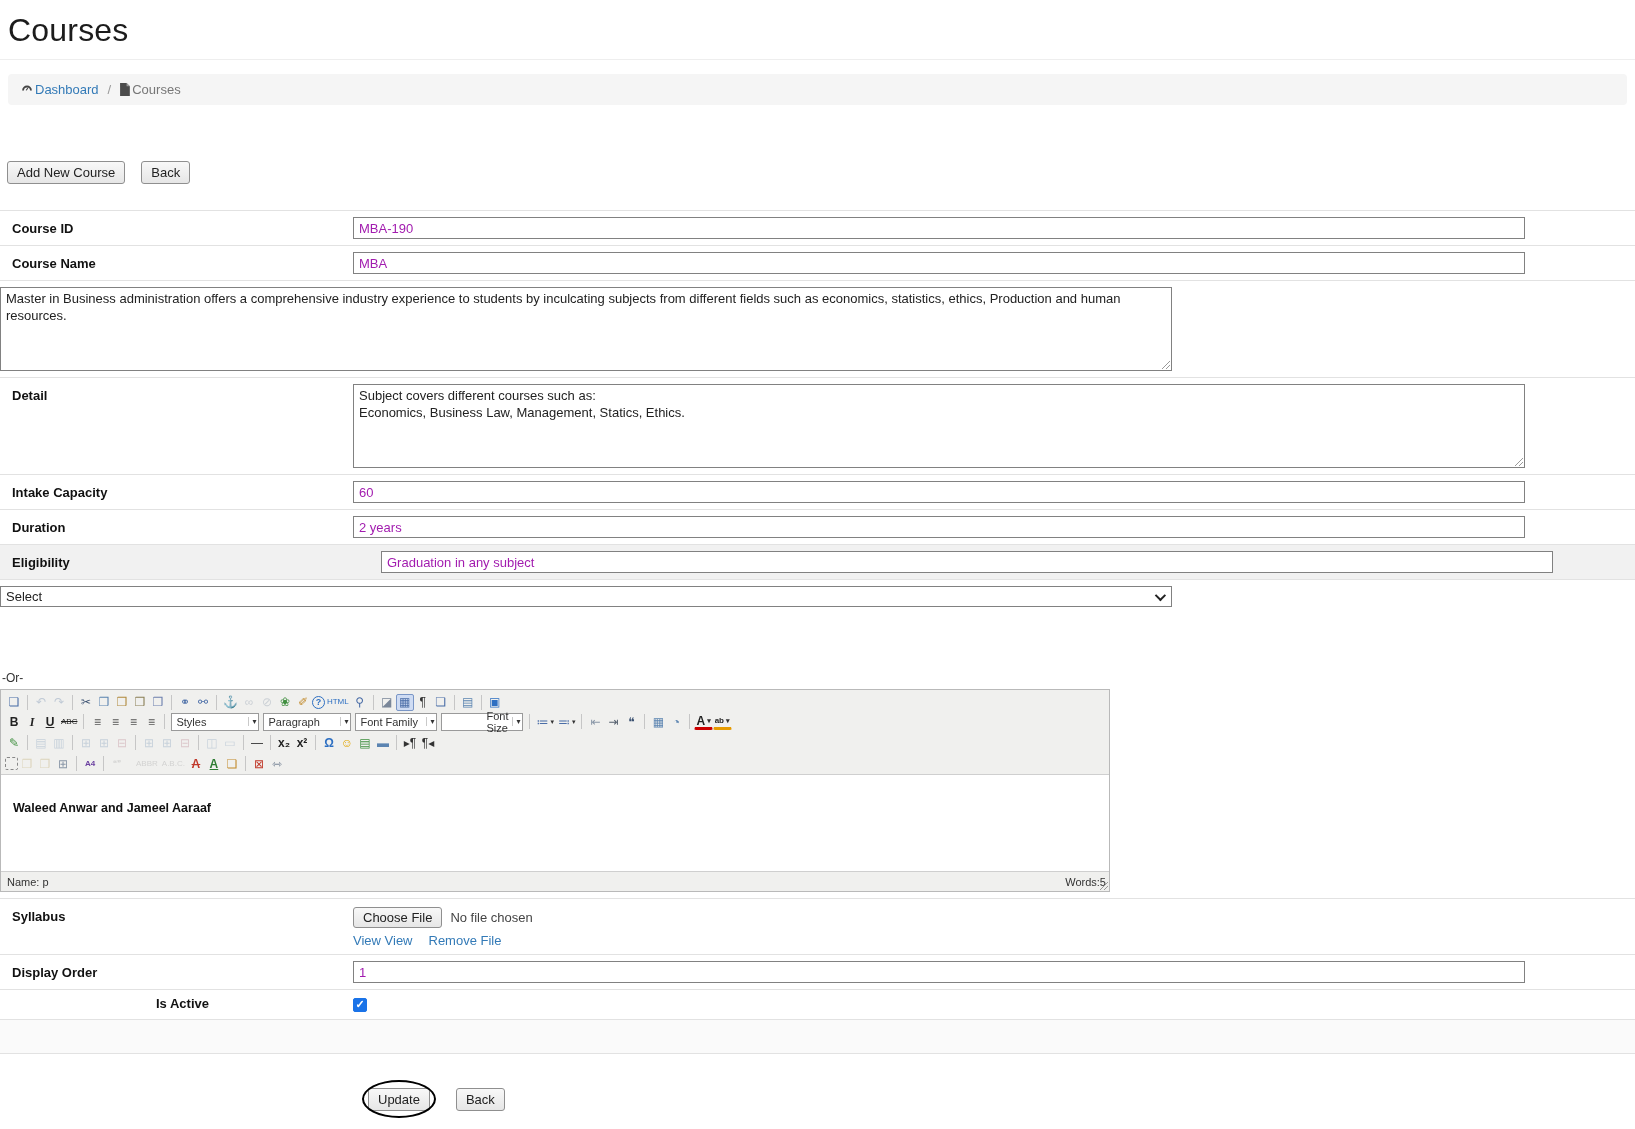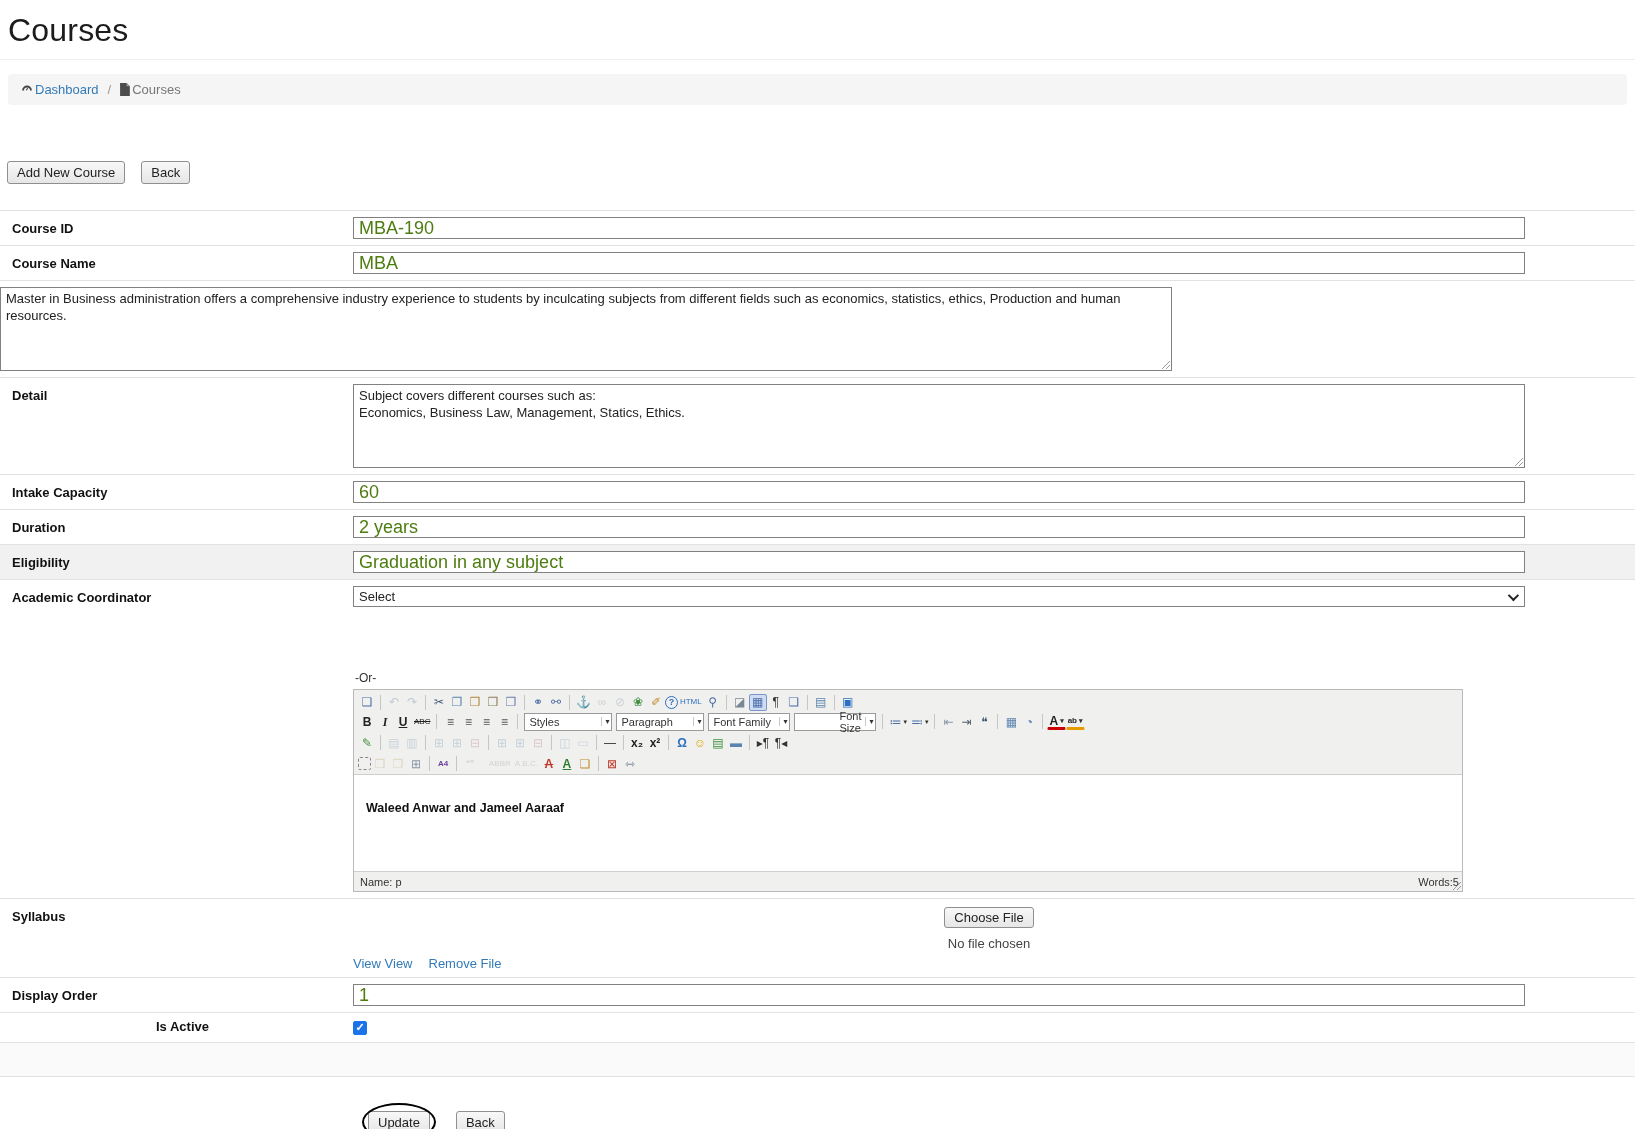--- a/index.html
+++ b/index.html
@@ -33,30 +33,30 @@
   .btn {
     display:inline-block; background:linear-gradient(#f8f8f8,#e6e6e6);
     border:1px solid #8f8f8f; border-radius:3px; color:#222;
     font-size:13px; font-family:"Liberation Sans",sans-serif;
     padding:3px 9px; line-height:15px; cursor:pointer; white-space:nowrap;
   }
 
   
   .form-table { border-top:1px solid #e2e2e2; width:1635px; }
   .form-row { display:flex; border-bottom:1px solid #e2e2e2; padding:6px 0; min-height:35px; }
-  .form-row.striped { background:#f1f1f1; }
+  .form-row.striped { background:#f1f1f1;gap:28px; }
   .label-cell {
     width:353px; flex:0 0 353px; padding:4px 0 0 12px;
     font-weight:bold; font-size:13px; color:#111;
   }
   .control-cell { flex:1; padding-right:10px; position:relative; }
 
   .text-input {
     width:1172px; height:22px; border:1px solid #818181; background:#fff;
-    font-size:18px; font-family:"Liberation Sans",sans-serif; color:#4d7c0f;
+    font-size:13px; font-family:"Liberation Sans",sans-serif; color:#a21caf;
     padding:1px 5px; border-radius:0; outline:none; display:block;
   }
   .ta-wrap { position:relative; width:1172px; }
   textarea.text-area {
     width:1172px; height:84px; border:1px solid #818181; background:#fff;
     font-size:13px; font-family:"Liberation Sans",sans-serif; color:#222;
     padding:2px 5px; resize:none; outline:none; display:block; line-height:17px;
   }
   .grip {
     position:absolute; right:2px; bottom:2px; width:10px; height:10px;
@@ -110,21 +110,21 @@
     height:98px; padding:26px 10px 0 12px;
   }
   .editor-content p { margin:0; font-weight:bold; font-size:12.5px; color:#111; }
   .editor-status {
     height:19px; display:flex; align-items:center; justify-content:space-between;
     font-size:11px; color:#333; padding:0 3px 0 6px; position:relative;
   }
   .editor-status .grip { right:1px; bottom:1px; }
 
   
-  .file-line { display:flex; align-items:center; gap:8px; margin-top:2px;flex-direction:column; }
+  .file-line { display:flex; align-items:center; gap:8px; margin-top:2px; }
   .file-btn {
     background:linear-gradient(#f8f8f8,#e6e6e6); border:1px solid #8f8f8f;
     border-radius:3px; font-size:13px; padding:2px 9px; color:#222; cursor:pointer;
   }
   .no-file { color:#444; font-size:13px; }
   .file-links { margin-top:5px; display:flex; gap:16px; }
   .file-links a { color:var(--link,#337ab7); text-decoration:none; font-size:13px; cursor:pointer; }
 
   
   .checkbox {
@@ -231,21 +231,20 @@
     </div>
 
     <div class="form-row striped">
       <div class="label-cell">Eligibility</div>
       <div class="control-cell">
         <input class="text-input" type="text" value="Graduation in any subject" style="">
       </div>
     </div>
 
     <div class="form-row">
-      <div class="label-cell">Academic Coordinator</div>
       <div class="control-cell">
         <div class="select-box">
           <span>Select</span>
           <span class="chevron"></span>
         </div>
 
         <div class="or-label">-Or-</div>
 
         <div class="editor">
           <div class="tb-row">

